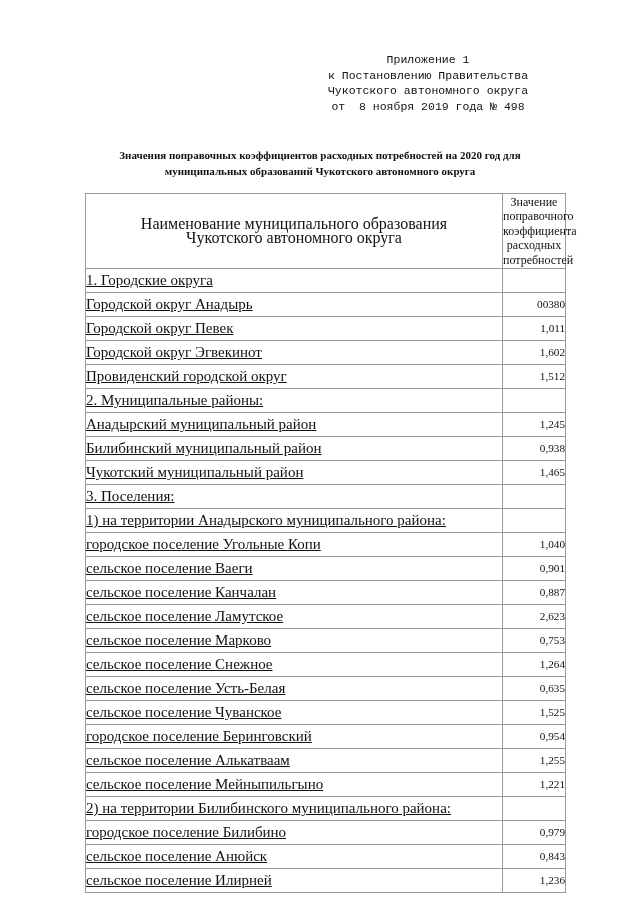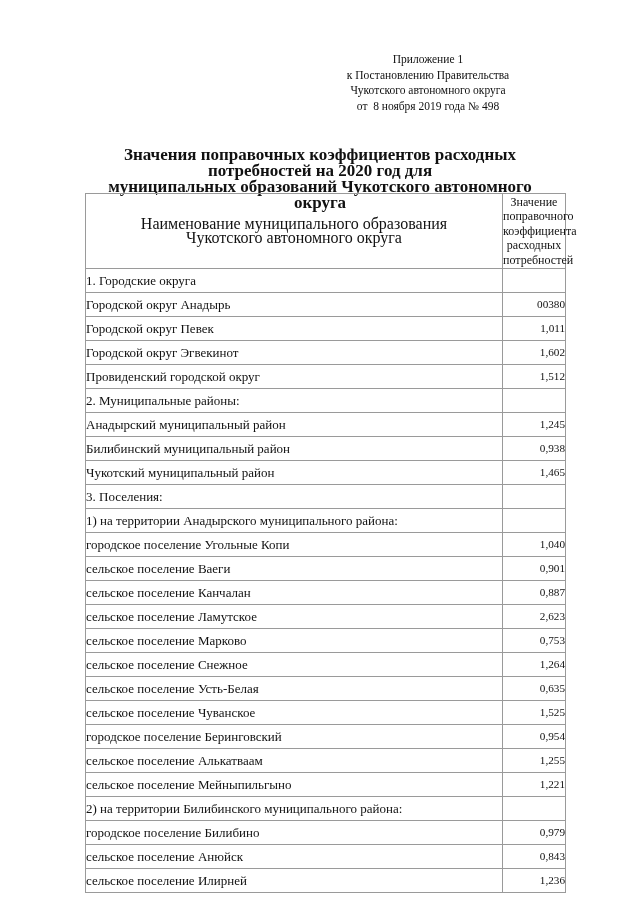--- a/index.html
+++ b/index.html
@@ -23,33 +23,34 @@
 
   
   .doc-header {
     position: absolute;
     top: 52px;
     right: 62px;
     width: 300px;
     text-align: center;
     font-size: 11.5px;
     line-height: 15.6px;
+    font-family: Liberation Mono, monospace;
   }
   .doc-header div {
     white-space: pre;
   }
 
   
   .doc-title {
     position: absolute;
     top: 147px;
     left: 85px;
     width: 470px;
     text-align: center;
-    font-size: 17px;
+    font-size: 11px;
     font-weight: bold;
     line-height: 16px;
   }
 
   
   .table-wrap {
     position: absolute;
     top: 193px;
     left: 85px;
     width: 480px;
@@ -81,21 +82,22 @@
     padding: 2px 4px;
   }
   th.hd-name { font-size: 16px; }
   th.hd-val  { font-size: 12px; }
 
   td.name {
     height: 23px;
     line-height: 23px;
     white-space: nowrap;
     overflow: hidden;
-    font-size: 13px;
+    font-size: 15px;
+    text-decoration: underline;
   }
   td.val {
     height: 23px;
     line-height: 23px;
     text-align: right;
     padding-right: 12px;
     font-size: 11.2px;
     white-space: nowrap;
   }
 

